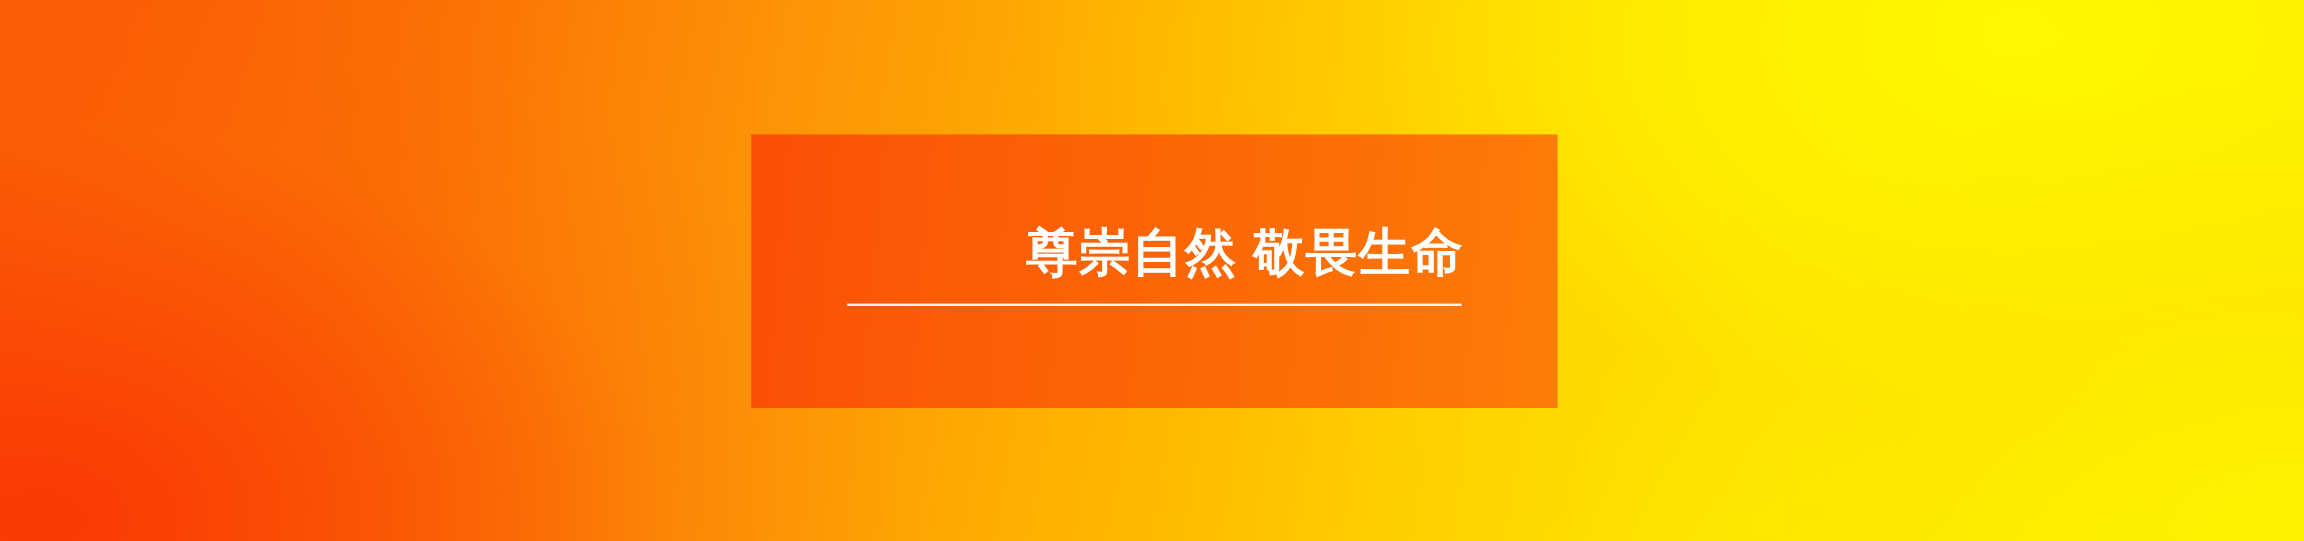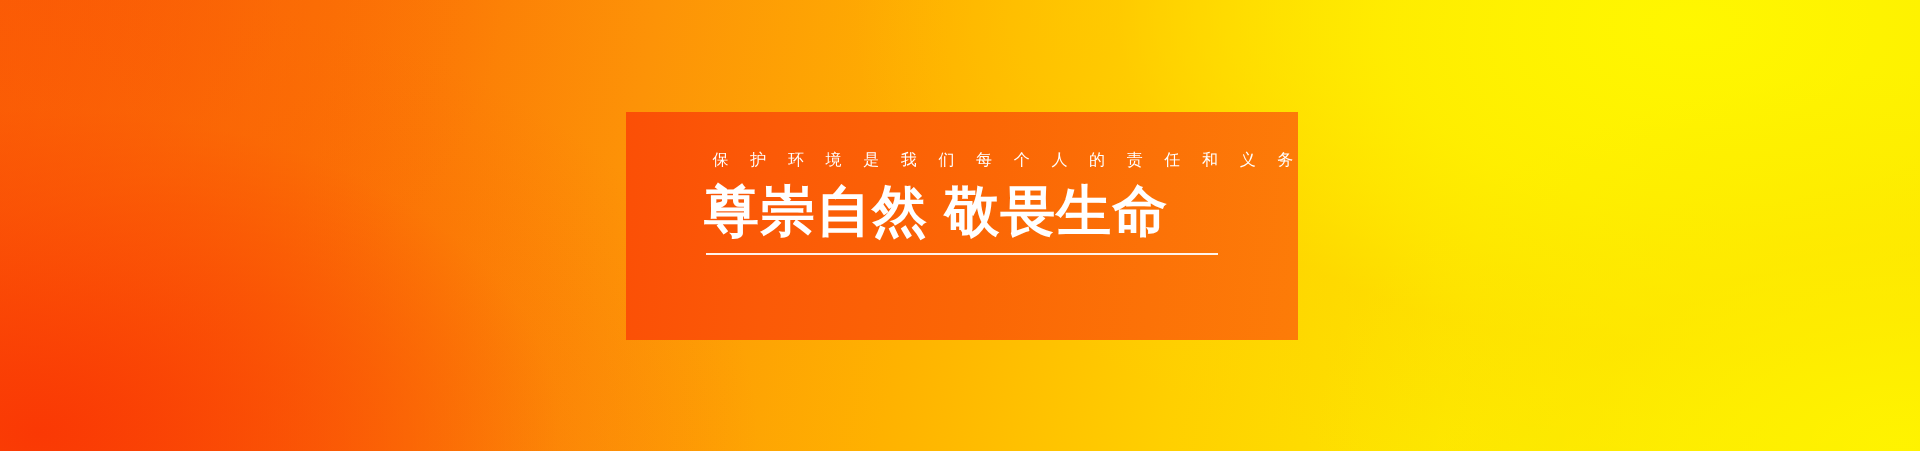--- a/index.html
+++ b/index.html
@@ -97,23 +97,23 @@
     text-indent: 8.6px;
     white-space: nowrap;
     font-weight: 400;
   }
 
   .headline {
     position: absolute;
     left: 78px;
     top: 68px;
     width: 516px;
-    text-align: left;
+    text-align: right;
     color: #ffffff;
-    font-size: 55px;
+    font-size: 43px;
     line-height: 62px;
     font-weight: 700;
     letter-spacing: 1px;
     white-space: nowrap;
   }
 
   .divider {
     position: absolute;
     left: 80px;
     top: 141px;
@@ -144,21 +144,20 @@
 
   <div class="bg-layer bg-base"></div>
   <div class="bg-layer bg-glow-tl"></div>
   <div class="bg-layer bg-glow-tr"></div>
   <div class="bg-layer bg-glow-bl"></div>
   <div class="bg-layer bg-glow-br"></div>
 
   <div class="panel">
     <div class="panel-inner">
 
-      <div class="eyebrow">保 护 环 境 是 我 们 每 个 人 的 责 任 和 义 务</div>
 
       <div class="headline">尊崇自然 敬畏生命</div>
 
       <div class="divider"></div>
 
 
     </div>
   </div>
 
 </div>

